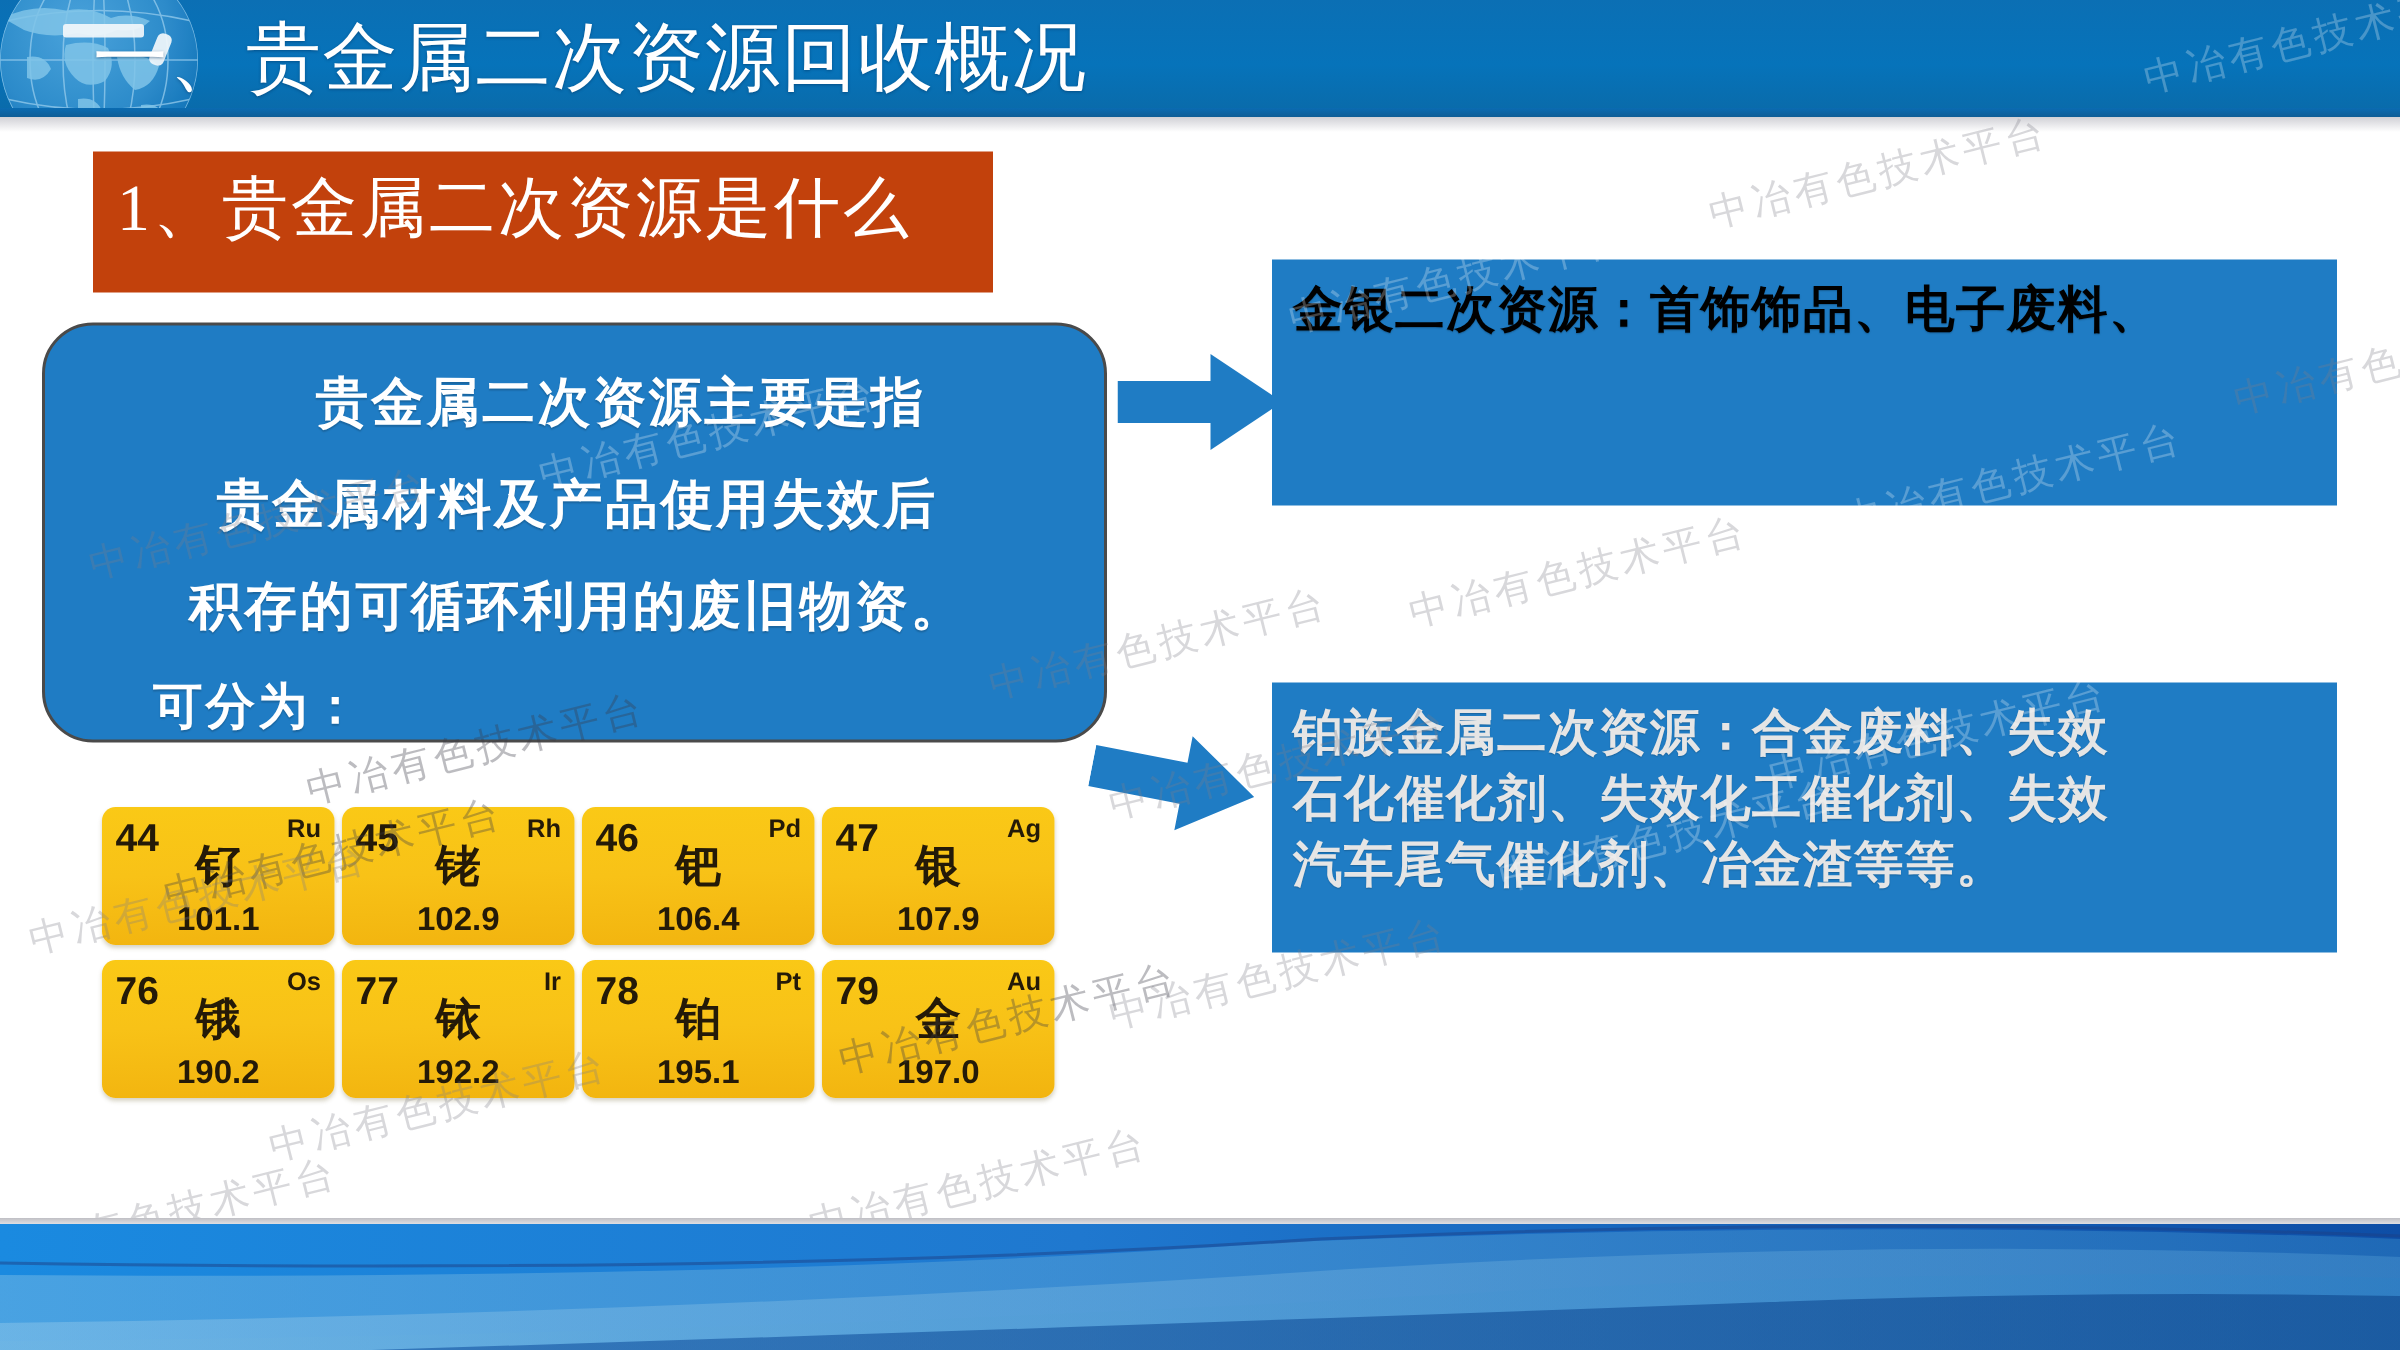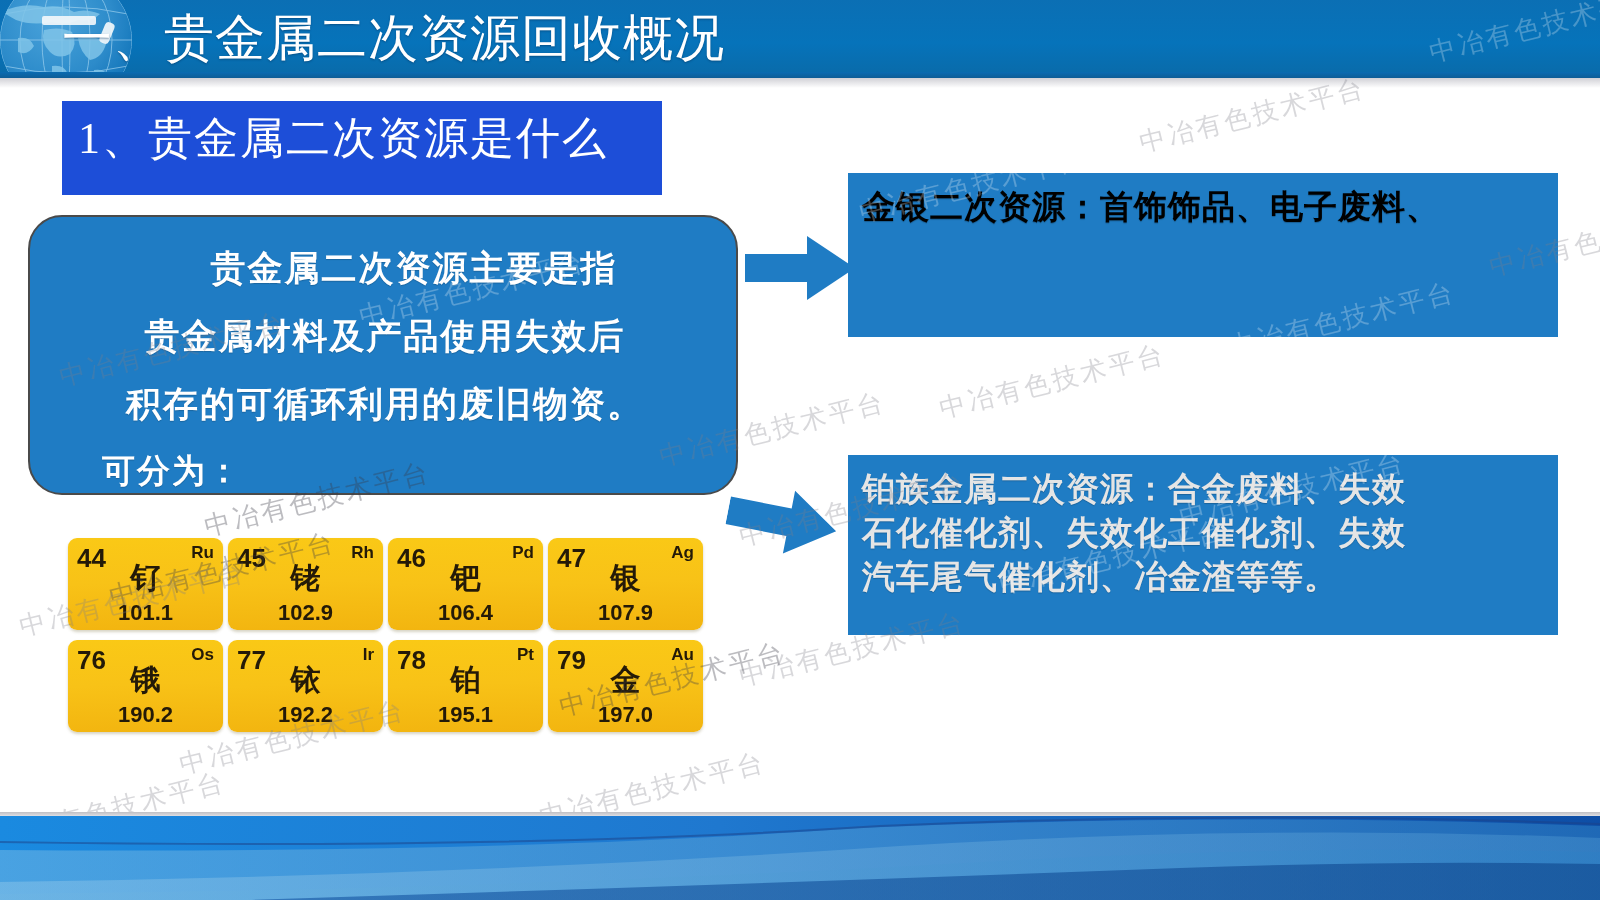--- a/index.html
+++ b/index.html
@@ -32,21 +32,21 @@
     text-shadow:0 1px 2px rgba(0,40,80,.45);
   }
   .header-underglow{
     position:absolute;left:0;top:78px;width:1600px;height:10px;
     background:linear-gradient(180deg,rgba(170,170,180,.55),rgba(255,255,255,0));
   }
 
   
   .subtitle-box{
     position:absolute;left:62px;top:101px;width:600px;height:94px;
-    background:#1d4ed8;
+    background:#c2410c;
   }
   .subtitle-box .txt{
     position:absolute;left:16px;top:4px;
     font-family:"Liberation Serif","DejaVu Serif",serif;
     font-size:44px;line-height:68px;color:#ffffff;white-space:nowrap;
     letter-spacing:2px;
   }
 
   
   .def-box{

